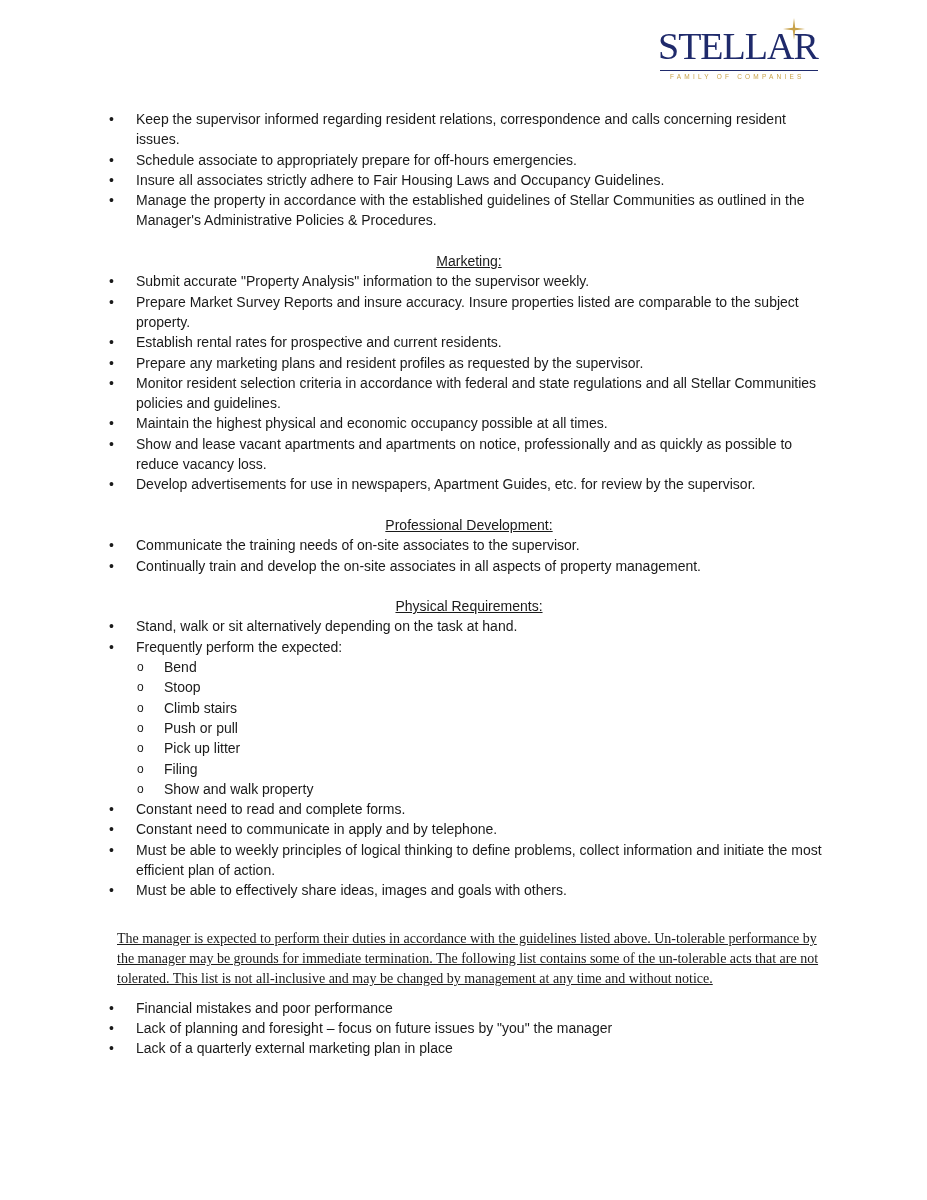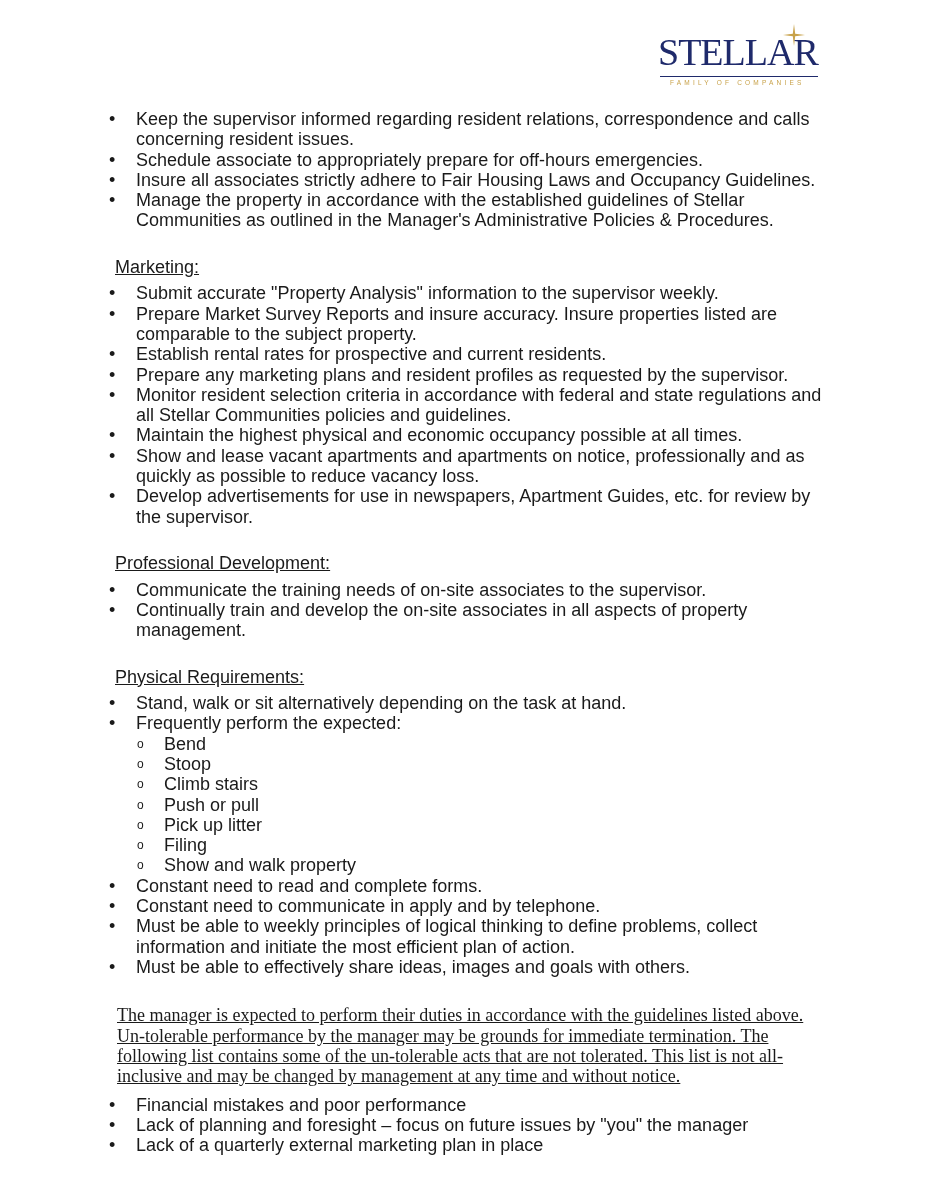--- a/index.html
+++ b/index.html
@@ -1,25 +1,25 @@
 <!DOCTYPE html>
 <html><head>
 <meta charset="utf-8">
 <style>
   html, body { margin:0; padding:0; background:#ffffff; }
   body { width:927px; height:1200px; position:relative; overflow:hidden;
          font-family:"Liberation Sans", sans-serif; color:#1a1a1a; }
-  .logo { position:absolute; left:652px; top:24px; width:170px; height:68px; }
+  .logo { position:absolute; left:652px; top:18px; width:170px; height:68px; }
   .logo-word { position:absolute; left:6px; top:8px; font-family:"Liberation Serif", serif;
                font-size:38px; color:#1f2a6b; letter-spacing:-1px; line-height:40px; }
   .logo-line { position:absolute; left:8px; top:52px; width:158px; height:1px; background:#1f2a6b; }
   .logo-sub { position:absolute; left:18px; top:55px; font-size:6.5px; letter-spacing:3.2px; color:#c8a24a; }
   .logo-star { position:absolute; left:131px; top:0px; width:22px; height:22px; }
-  .content { position:absolute; left:109px; top:109px; width:720px; font-size:18px; line-height:20.3px; }
-  .heading { text-decoration:underline; margin:6px; }
+  .content { position:absolute; left:109px; top:109px; width:720px; font-size:14px; line-height:20.3px; }
+  .heading { text-decoration:underline; margin:0;text-align:center; }
   .gap { height:20.3px; }
   ul { list-style:none; margin:0; padding:0; }
   li { position:relative; padding-left:27px; }
   li.b::before { content:"•"; position:absolute; left:0; top:0; }
   li.sub { padding-left:55px; }
   li.sub::before { content:"o"; position:absolute; left:28px; top:0; font-size:12px; }
   .para { text-decoration:underline; margin:8px;font-family:Liberation Serif, serif; }
 </style>
 </head>
 <body>

